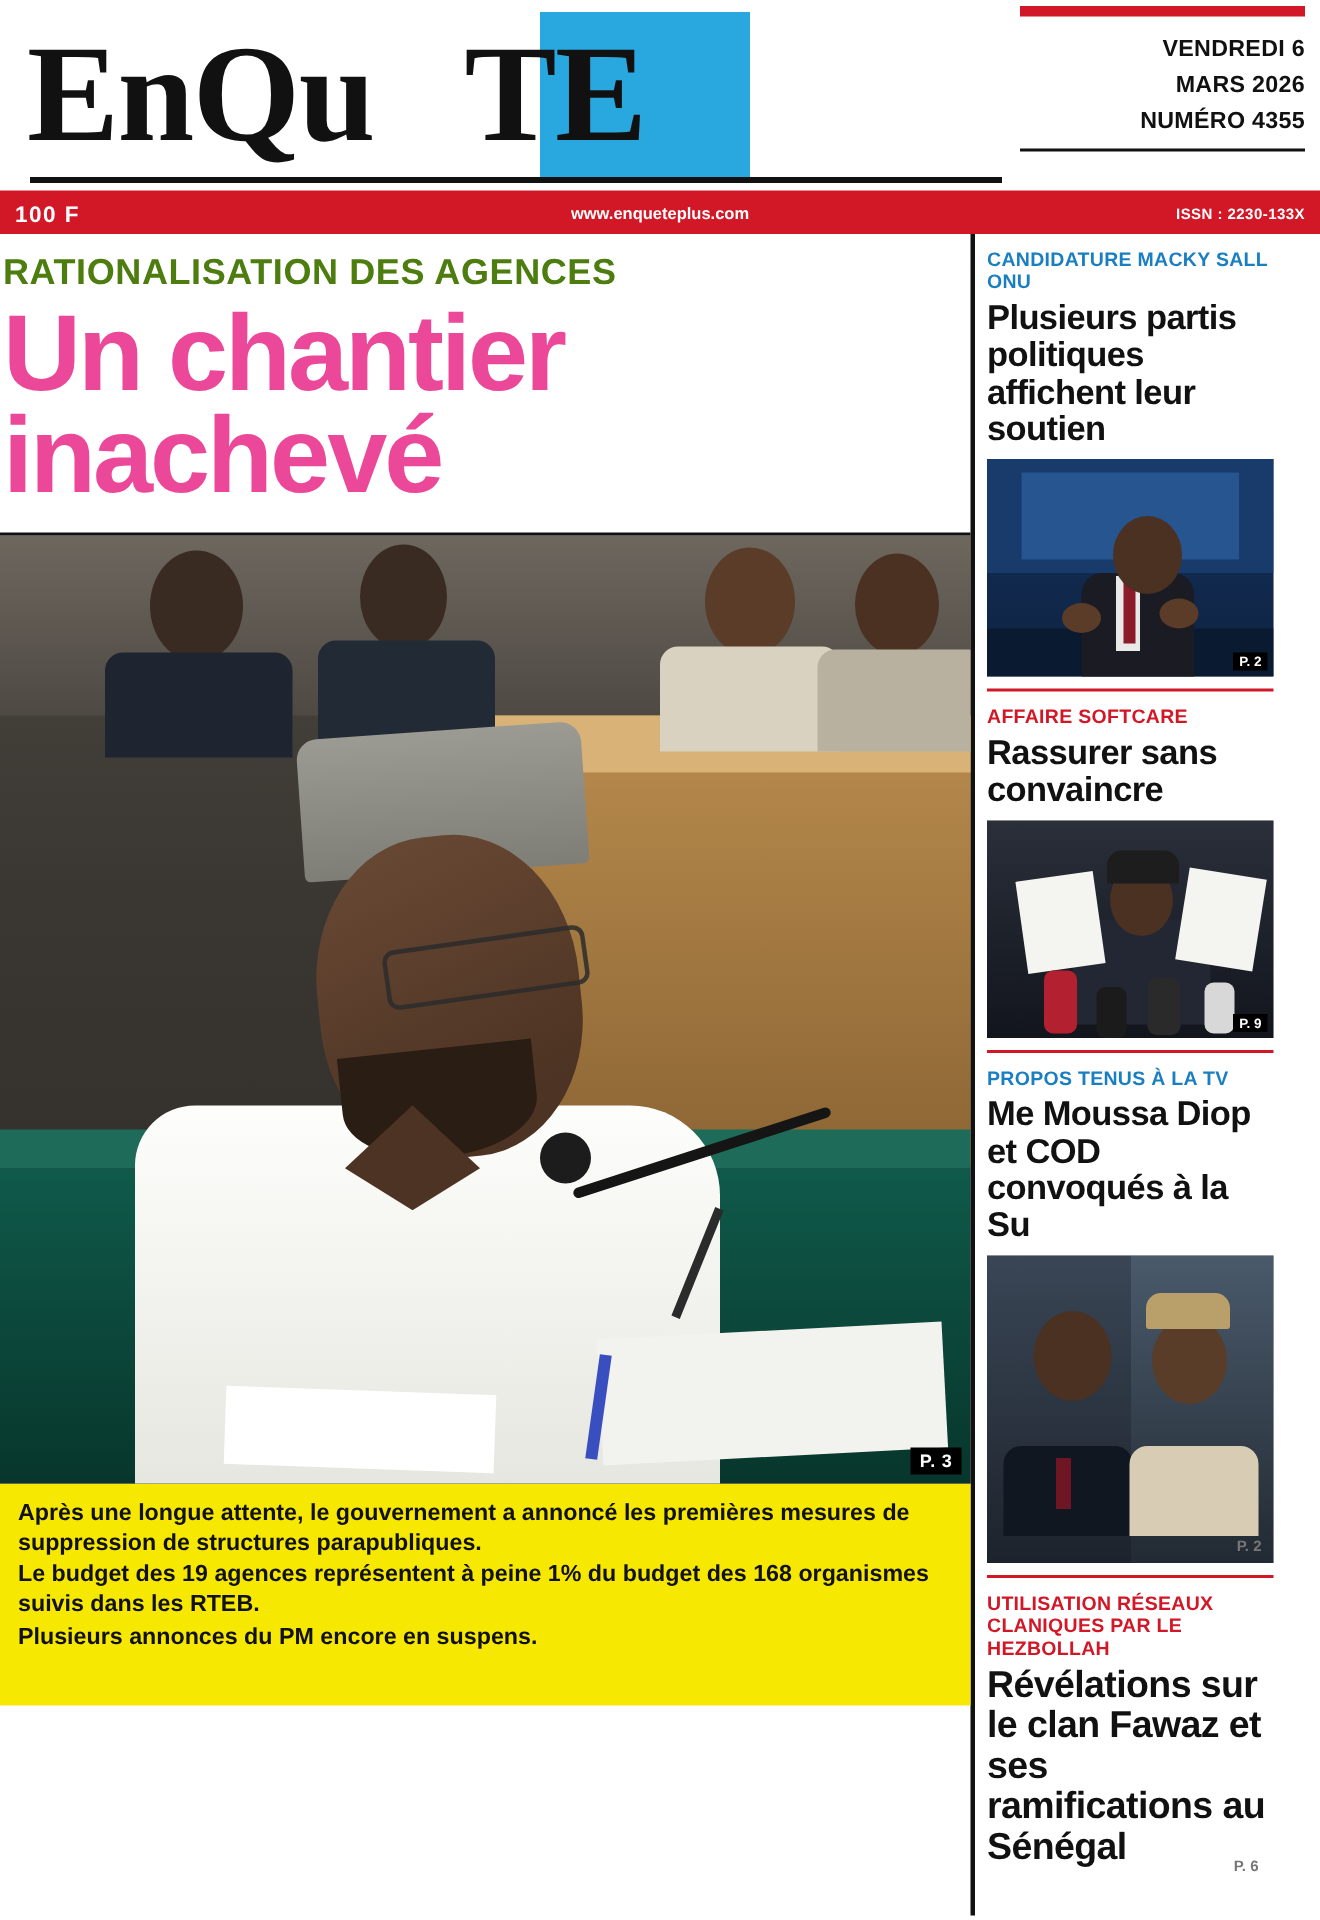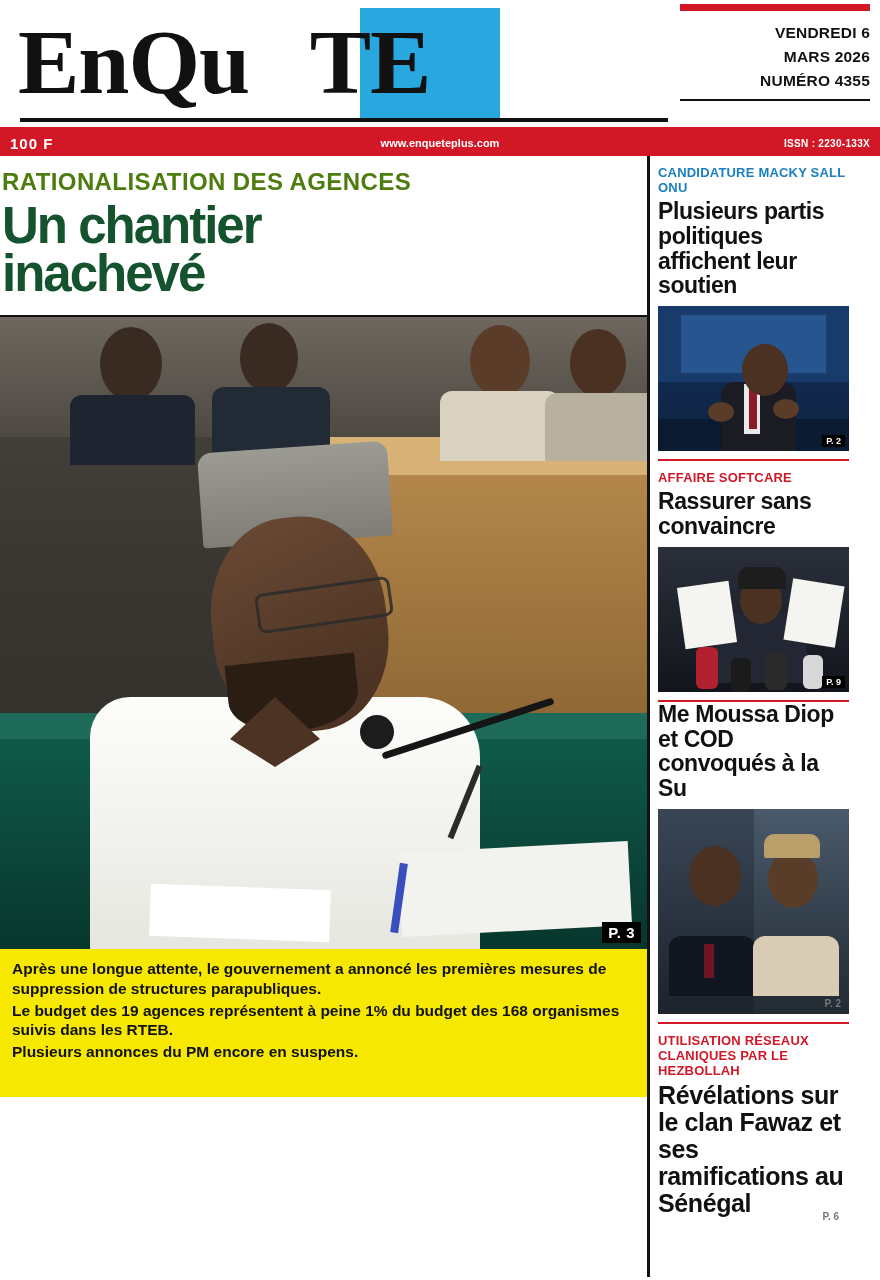--- a/index.html
+++ b/index.html
@@ -148,44 +148,44 @@
     color: #4d7c0f;
     font-weight: bold;
     font-size: 24px;
     letter-spacing: 0.4px;
     padding: 12px 0 2px 2px;
     text-transform: uppercase;
   }
   .headline-main {
     font-family: "Liberation Sans", sans-serif;
     font-weight: bold;
-    font-size: 51px;
+    font-size: 72px;
     line-height: 0.95;
     letter-spacing: -2px;
-    color: #14532d;
+    color: #ec4899;
     padding: 4px 0 0 2px;
   }
   .lead-rule {
     height: 2px;
     background: #111;
     margin: 16px 0 0 0;
   }
   .lead-photo {
     position: relative;
     height: 632px;
     background: #3d3a36;
     overflow: hidden;
   }
   .page-ref {
     position: absolute;
     right: 6px;
     bottom: 6px;
     background: #000;
     color: #fff;
-    font-size: 15px;
+    font-size: 12px;
     font-weight: bold;
     padding: 2px 6px;
     letter-spacing: 0.5px;
   }
   .yellow-box {
     background: #f6e800;
     color: #111;
     padding: 10px 12px 8px 12px;
     font-size: 15.5px;
     font-weight: bold;
@@ -488,20 +488,21 @@
           <div class="p2-mic2"></div>
           <div class="p2-mic3"></div>
           <div class="p2-mic4"></div>
           <span class="sr">Conférence de presse, documents brandis devant les micros</span>
           <span class="r-pageref">P. 9</span>
         </div>
         <div class="r-rule"></div>
       </div>
 
       <div class="r-item">
+        <div class="r-kicker">PROPOS TENUS À LA TV</div>
         <div class="r-head">Me Moussa Diop et COD convoqués à la Su</div>
         <div class="r-photo" style="height:205px">
           <div class="p3-left"></div>
           <div class="p3-right"></div>
           <div class="p3-bodyA"></div>
           <div class="p3-headA"></div>
           <div class="p3-tieA"></div>
           <div class="p3-bodyB"></div>
           <div class="p3-headB"></div>
           <div class="p3-capB"></div>

